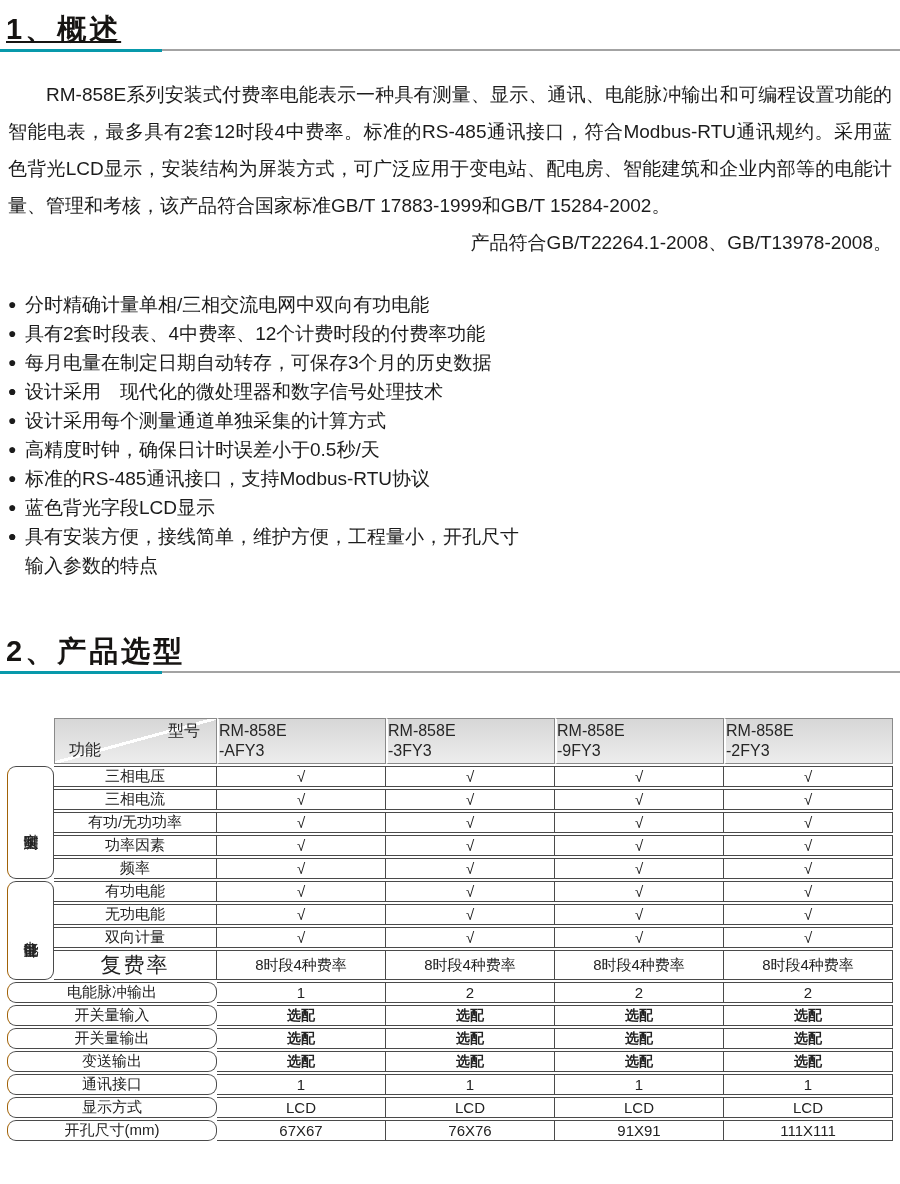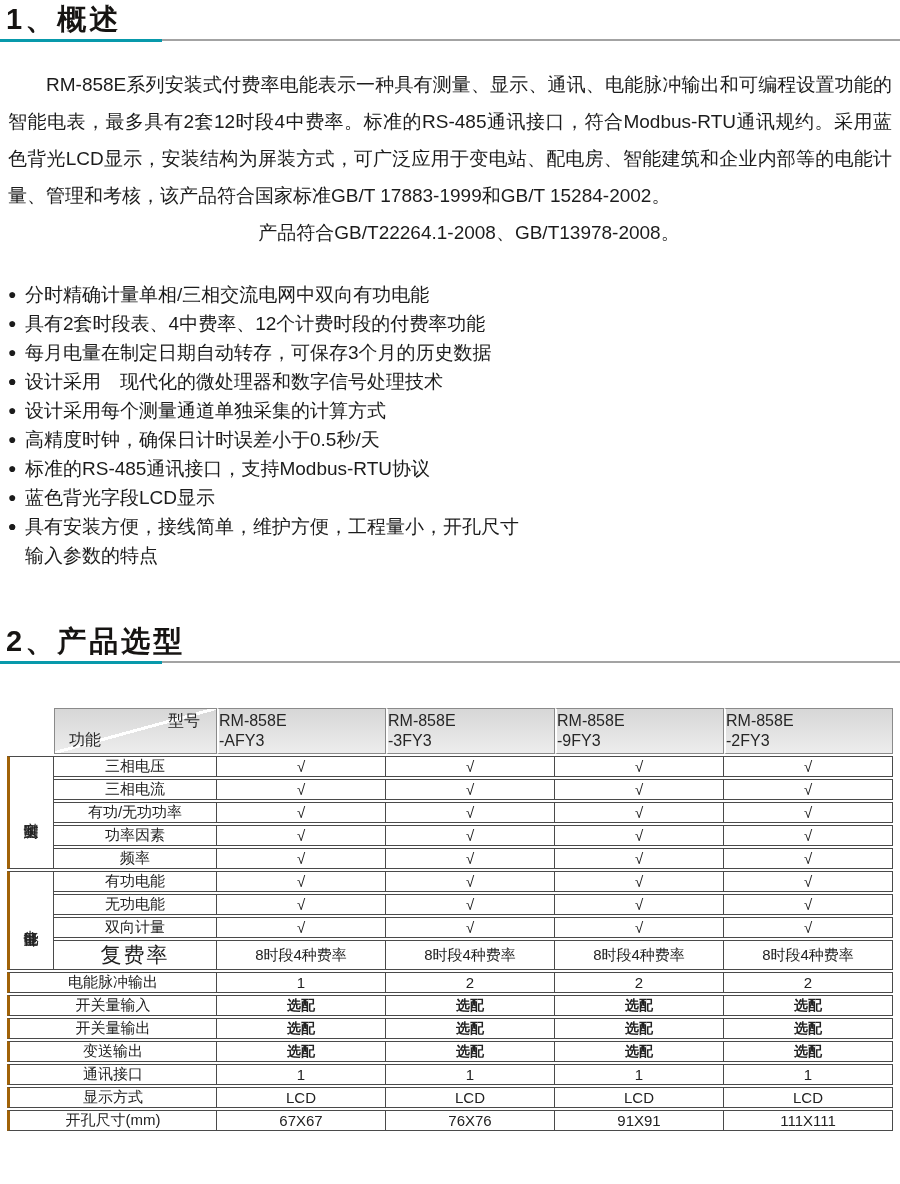--- a/index.html
+++ b/index.html
@@ -14,21 +14,21 @@
 
   
   .sec-heading {
     font-size: 29px;
     font-weight: bold;
     color: #161412;
     letter-spacing: 3px;
     line-height: 34px;
     padding-left: 6px;
   }
-  .heading-1 { padding-top: 2px; }
+  .heading-1 { padding-top: 12px; text-decoration: underline; }
   .heading-2 { margin-top: 54px; }
   .sec-rule { position: relative; height: 4px; margin-top: 3px; }
   .sec-rule .rule-accent {
     position: absolute; left: 0; top: 0;
     width: 162px; height: 3px;
   }
   .sec-rule .rule-rest {
     position: absolute; left: 162px; right: 0; top: 0;
     height: 2px; background: #a3a3a3;
   }
@@ -40,21 +40,21 @@
     font-size: 19px;
     line-height: 37px;
     font-weight: 500;
     color: #1b1b1b;
   }
   .intro p {
     margin: 0;
     text-indent: 2em;
     text-align: justify;
   }
-  .intro p.p2 { text-align: center; }
+  .intro p.p2 { text-align: right; }
 
   
   .features { margin-top: 29px; padding: 0 8px; }
   .bullet {
     position: relative;
     padding-left: 17px;
     font-size: 19px;
     line-height: 29px;
     font-weight: 500;
     color: #1b1b1b;
@@ -111,21 +111,21 @@
   table.product td {
     height: 19px;
     border-top: 1px solid #4a4a4a;
     border-bottom: 1px solid #4a4a4a;
     border-right: 1px solid #4a4a4a;
     text-align: center;
     vertical-align: middle;
     font-size: 15px;
     color: #222222;
   }
-  td.first { border-left: 3px solid #a16207; }
+  td.first { border-left: 1px solid #a16207; border-radius: 9px; }
   td.group-cell {
     writing-mode: vertical-rl;
     text-orientation: upright;
     letter-spacing: 1px;
     font-size: 15px;
     color: #222222;
   }
   td.label-cell { font-size: 15px; }
   td.label-cell.emph { font-size: 21px; letter-spacing: 2px; }
   td.value-cell.boldv { font-weight: bold; font-size: 14px; }

